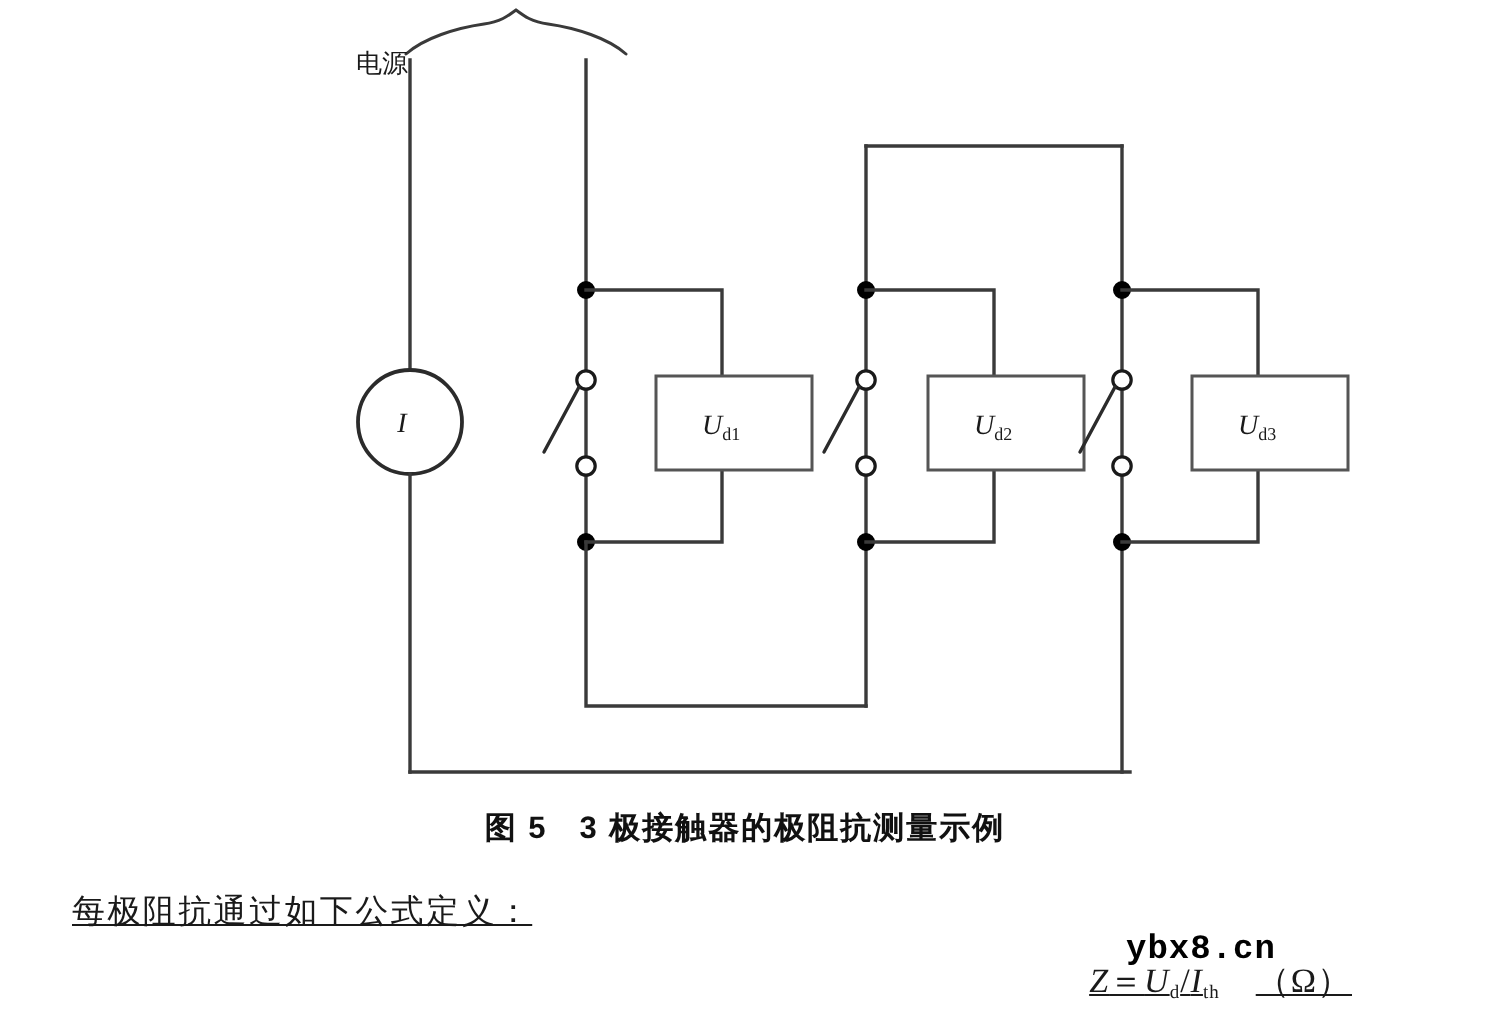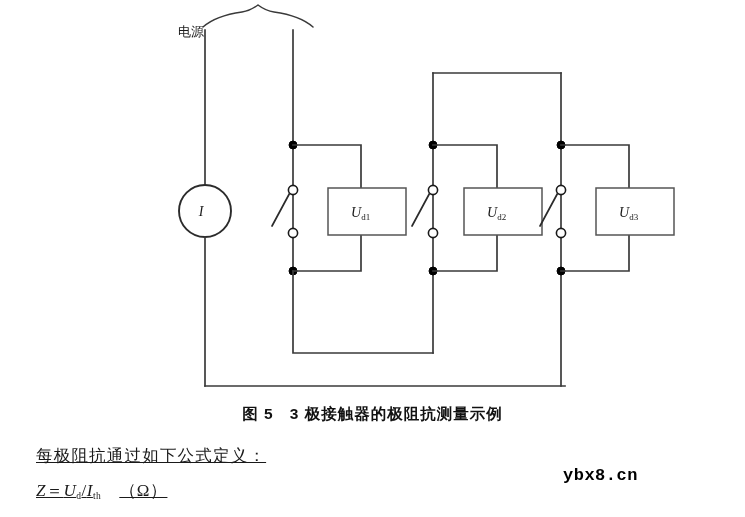--- a/index.html
+++ b/index.html
@@ -111,20 +111,21 @@
     margin: 0 0 9px 0;
     line-height: 1.5;
   }
   .formula {
     font-family: "Liberation Serif", "DejaVu Serif", serif;
     font-size: 17px;
     color: #1a1a1a;
     margin: 0;
     line-height: 1.5;
     letter-spacing: 0.5px;
+    text-align: right;
   }
   .formula .it {
     font-style: italic;
   }
   .formula sub {
     font-size: 9.5px;
     font-style: normal;
     vertical-align: baseline;
     position: relative;
     top: 3px;

